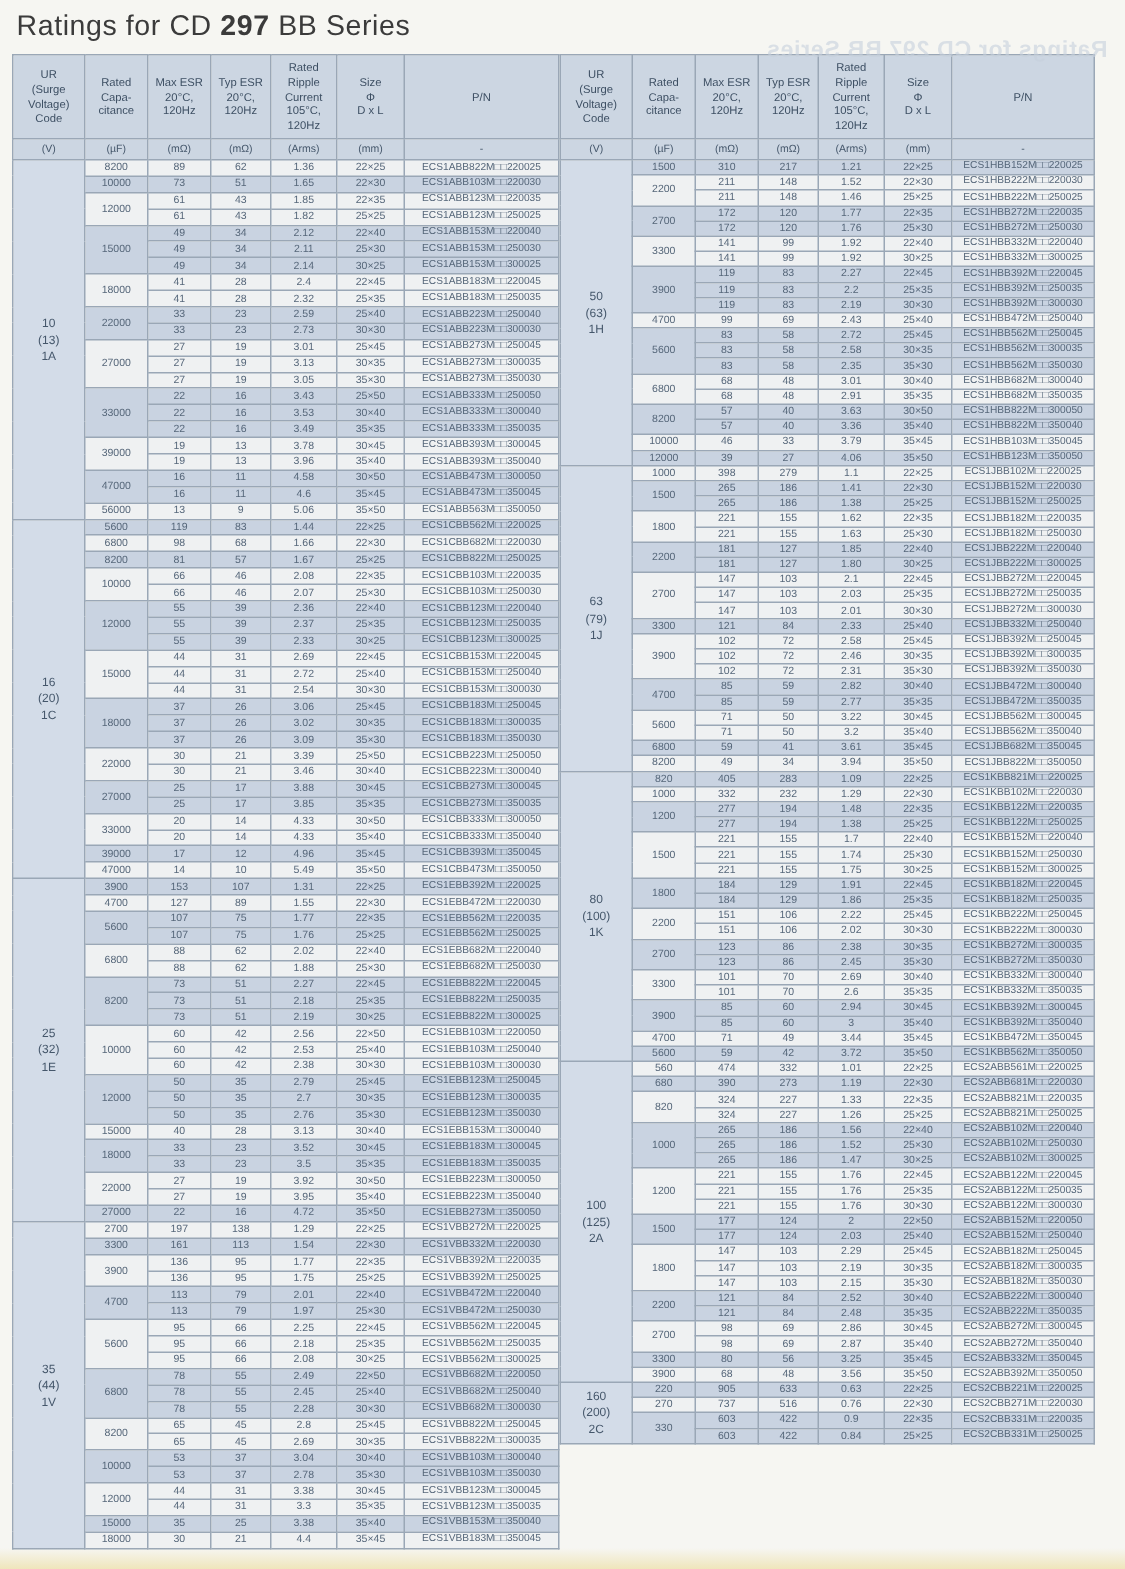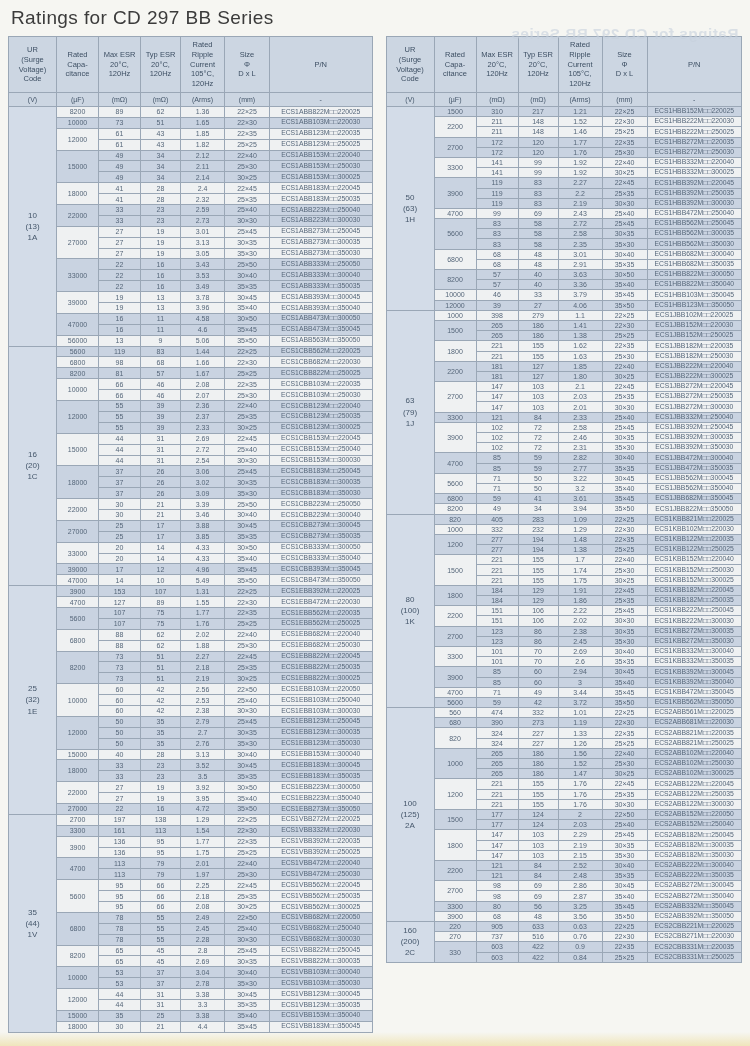--- a/index.html
+++ b/index.html
@@ -12,29 +12,29 @@
   }
   body::after{
     content:"";position:absolute;left:0;right:0;bottom:0;height:14px;
     background:linear-gradient(to bottom, rgba(235,215,130,0), rgba(231,209,120,.45));
     pointer-events:none;
   }
   .title{
     font-size:19px;font-weight:400;color:#3b3b3b;
     padding:7px 0 7px 11px;letter-spacing:.4px;
   }
-  .title b{font-weight:400}
+  .title b{font-weight:700}
   .watermark{
     position:absolute;top:25px;right:12px;
     transform:scaleX(-1);
     font-size:15.5px;font-weight:700;letter-spacing:.4px;
     color:#c7d1dd;opacity:.6;filter:blur(.3px);
     white-space:nowrap;
   }
-  .tables{display:flex;gap:13px;padding:0 8px;align-items:flex-start}
+  .tables{display:flex;padding:0 8px;align-items:flex-start}
   table{border-collapse:collapse;table-layout:fixed;border:1.5px solid #68798e;background:#eff1f2}
   .t-left{width:365px}
   .t-right{width:357px}
   th,td{
     border:1px solid #9aa7b6;color:#56677a;text-align:center;vertical-align:middle;
     overflow:hidden;white-space:nowrap;padding:0;
   }
   thead th{
     background:#ccd6e2;color:#3d4f63;font-weight:400;font-size:7.5px;line-height:1.3;
     height:56px;padding:2px 0;

